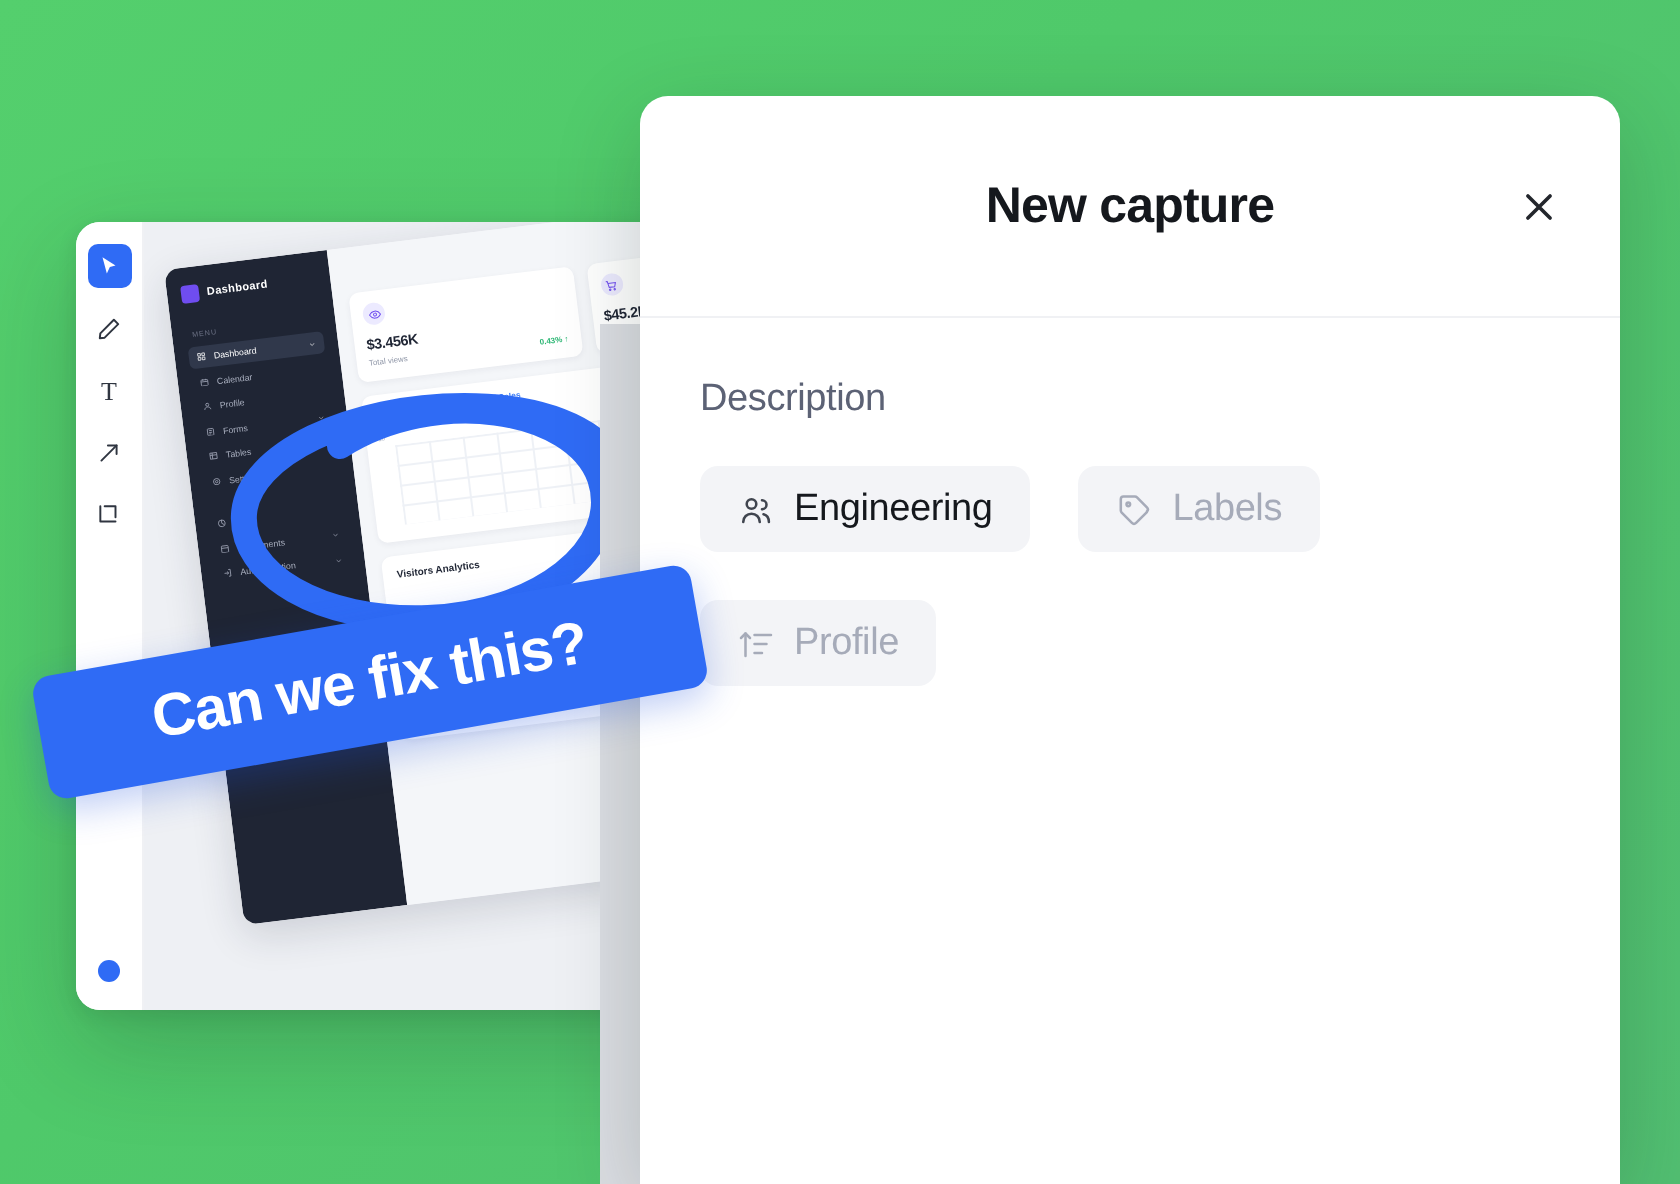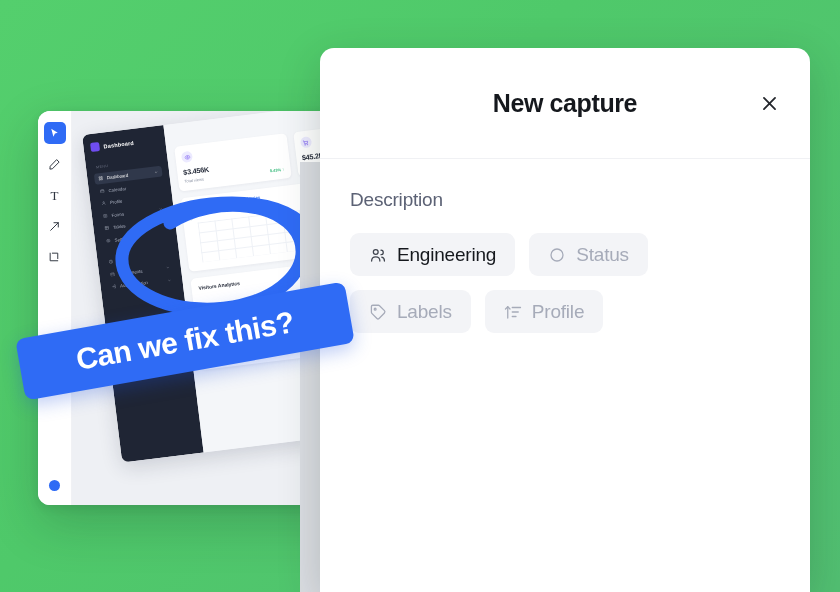--- a/index.html
+++ b/index.html
@@ -339,21 +339,21 @@
   #integration-name {
     font-size: 19px;
     color: #5c6275;
     letter-spacing: -0.2px;
   }
   #integration-chevron { color: #5c6275; display: flex; }
 
   #chips {
     display: flex;
     flex-wrap: wrap;
-    gap: 14px;
+    gap: 24px;
     margin-top: 22px;
   }
   .chip {
     display: flex;
     align-items: center;
     gap: 10px;
     height: 43px;
     padding: 0 19px;
     border-radius: 9px;
     background: #f3f4f7;
@@ -642,28 +642,20 @@
                 <circle cx="9" cy="8" r="3.2"></circle>
                 <path d="M3.5 20c0-3.3 2.5-5.5 5.5-5.5s5.5 2.2 5.5 5.5"></path>
                 <path d="M16 11.5a3 3 0 100-6"></path>
                 <path d="M17 14.8c2.2.6 3.6 2.5 3.6 5.2"></path>
               </svg>
           </span>
           <span>Engineering</span>
         </div>
 
 
-        <div class="chip">
-          <span class="chip-icon">
-            <svg width="18" height="18" viewBox="0 0 24 24" fill="none" stroke="currentColor" stroke-width="1.7">
-                <circle cx="12" cy="12" r="8"></circle>
-              </svg>
-          </span>
-          <span>Status</span>
-        </div>
 
         <div class="chip">
           <span class="chip-icon">
             <svg width="18" height="18" viewBox="0 0 24 24" fill="none" stroke="currentColor" stroke-width="1.7" stroke-linecap="round" stroke-linejoin="round">
                 <path d="M20.6 13.4l-7.2 7.2a2 2 0 01-2.8 0l-6.8-6.8a2 2 0 01-.6-1.4V4.8a1.8 1.8 0 011.8-1.8h7.6a2 2 0 011.4.6l6.6 6.6a2 2 0 010 2.8z"></path>
                 <circle cx="8.2" cy="8.2" r="1.2"></circle>
               </svg>
           </span>
           <span>Labels</span>
         </div>

